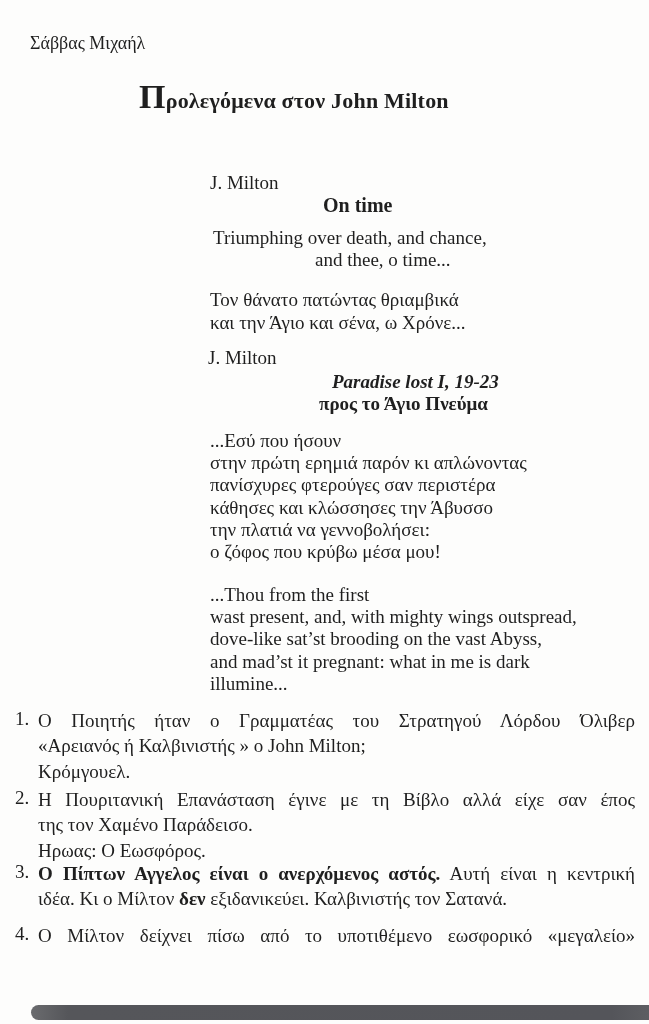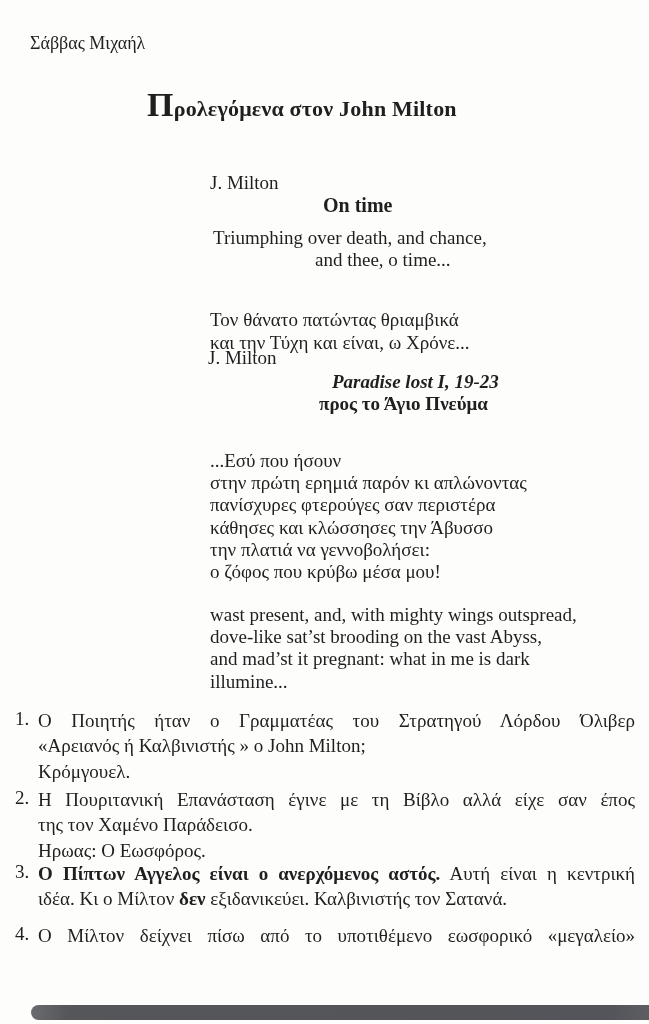--- a/index.html
+++ b/index.html
@@ -10,21 +10,21 @@
     overflow:hidden;
     font-family:"Liberation Serif","DejaVu Serif",serif;
     color:#1f1f1f;
   }
   .abs{position:absolute;white-space:nowrap;}
   .author{font-size:18px;}
   .title{font-weight:bold;font-size:22px;letter-spacing:.2px;}
   .title .drop{font-size:34px;line-height:0;font-weight:bold;}
   .attrib{font-size:19px;}
   .worktitle{font-weight:bold;font-size:19px;}
-  .poem{font-size:19px;margin-top:20px;}
+  .poem{font-size:19px;}
   .poem .pl{line-height:22px;white-space:nowrap;}
   .poem2 .pl{line-height:22.2px;}
   .quote-line{font-size:19px;}
   .note{font-size:19px;width:622px;}
   .note .num{position:absolute;left:0;top:0;}
   .note .nl{margin-left:23px;line-height:25.3px;white-space:nowrap;}
   .note .j{width:597px;text-align:justify;text-align-last:justify;white-space:normal;}
   .b{font-weight:bold;}
   .scanbar{
     position:absolute;left:31px;top:1005px;width:618px;height:15px;
@@ -32,51 +32,52 @@
     border-radius:8px 0 0 8px;
   }
 </style>
 </head>
 <body>
 
 <div class="page">
 
   <div class="abs author" style="left:30px;top:33px;">Σάββας Μιχαήλ</div>
 
-  <div class="abs title" style="left:139px;top:96px;margin-left:8px;">
+  <div class="abs title" style="left:139px;top:88px;">
     <span class="drop">Π</span><span>ρολεγόμενα στον John Milton</span>
   </div>
 
   <div class="abs attrib" style="left:210px;top:172px;">J. Milton</div>
 
   <div class="abs worktitle" style="left:323px;top:194px;font-size:20px;">On time</div>
 
   <div class="abs quote-line" style="left:213px;top:227px;">Triumphing over death, and chance,</div>
   <div class="abs quote-line" style="left:315px;top:249px;">and thee, o time...</div>
 
   <div class="abs poem" style="left:210px;top:288px;">
     <div class="pl" style="line-height:23px;">Τον θάνατο πατώντας θριαμβικά</div>
-    <div class="pl" style="line-height:23px;">και την Τύχη και είναι, ω Χρόνε...</div>
+    <div class="pl" style="line-height:23px;">και την Άγιο και σένα, ω Χρόνε...</div>
   </div>
 
   <div class="abs attrib" style="left:208px;top:347px;">J. Milton</div>
 
   <div class="abs worktitle" style="left:332px;top:371px;font-style:italic;">Paradise lost I, 19-23</div>
   <div class="abs worktitle" style="left:319px;top:393px;">προς το Άγιο Πνεύμα</div>
 
   <div class="abs poem poem2" style="left:210px;top:430px;">
     <div class="pl">...Εσύ που ήσουν</div>
     <div class="pl">στην πρώτη ερημιά παρόν κι απλώνοντας</div>
     <div class="pl">πανίσχυρες φτερούγες σαν περιστέρα</div>
     <div class="pl">κάθησες και κλώσσησες την Άβυσσο</div>
     <div class="pl">την πλατιά να γεννοβολήσει:</div>
     <div class="pl">ο ζόφος που κρύβω μέσα μου!</div>
   </div>
 
   <div class="abs poem poem2" style="left:210px;top:584px;">
+    <div class="pl">...Thou from the first</div>
     <div class="pl">wast present, and, with mighty wings outspread,</div>
     <div class="pl">dove-like sat’st brooding on the vast Abyss,</div>
     <div class="pl">and mad’st it pregnant: what in me is dark</div>
     <div class="pl">illumine...</div>
   </div>
 
   <div class="abs note" style="left:15px;top:708px;">
     <span class="num">1.</span>
     <div class="nl j">Ο Ποιητής ήταν ο Γραμματέας του Στρατηγού Λόρδου Όλιβερ</div>
     <div class="nl">«Αρειανός ή Καλβινιστής » ο John Milton;</div>

